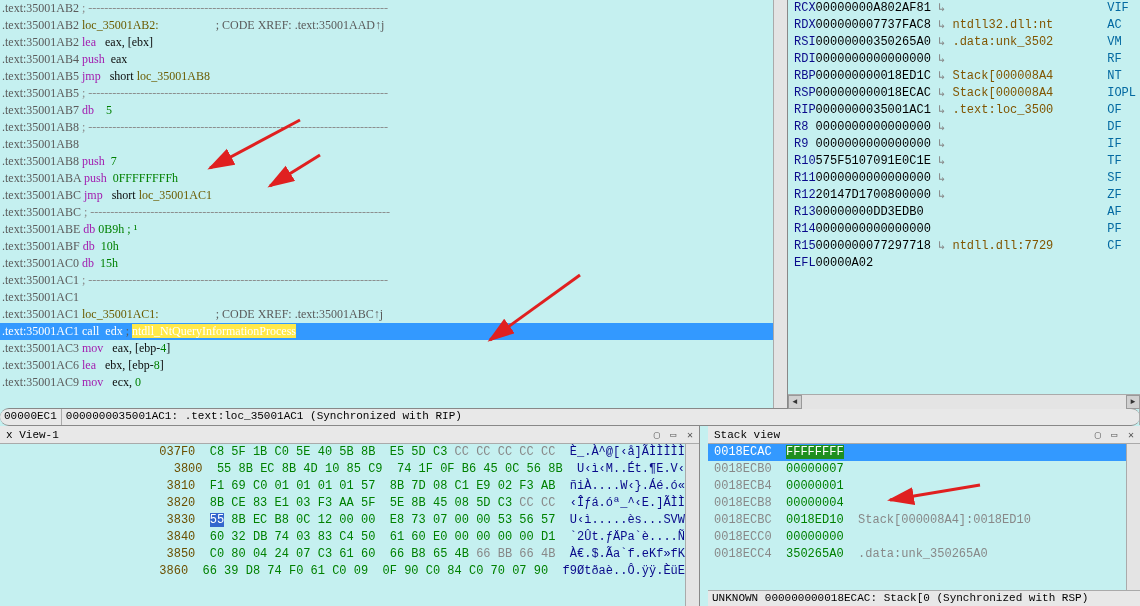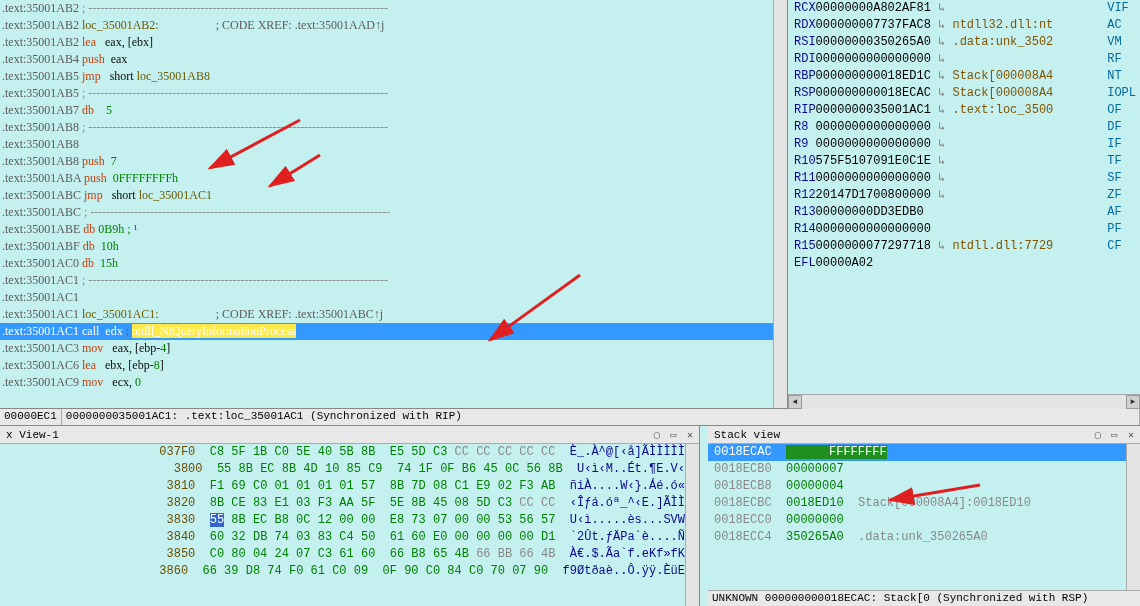--- a/index.html
+++ b/index.html
@@ -1,29 +1,29 @@
 <!DOCTYPE html>
 <html><head>
 <meta charset="utf-8">
 <style>
   * { margin:0; padding:0; box-sizing:border-box; }
   body { font-family: "Consolas","Courier New",monospace; font-size:12px; background:#c5f0f0; width:1140px; height:606px; overflow:hidden; position:relative; }
   .main-row { display:flex; height:408px; }
   .disasm-pane { width:788px; background:#c5f0f0; border-right:1px solid #888; overflow:hidden; position:relative;font-family:Liberation Serif, serif; }
   .registers-pane { flex:1; background:#c5f0f0; position:relative; }
-  .status-row { height:18px; background:#e8e8e8; border-top:1px solid #888; border-bottom:1px solid #888; display:flex; font-size:11px; }
+  .status-row { height:18px; background:#e8e8e8; border-top:1px solid #888; border-bottom:1px solid #888; display:flex; font-size:11px;border-radius:9px; }
   .status-cell { border-right:1px solid #aaa; padding:1px 4px; }
   .bottom-row { display:flex; height:180px;gap:8px; }
   .hex-pane { width:700px; background:#c5f0f0; border-right:1px solid #888; position:relative; }
   .stack-pane { flex:1; background:#c5f0f0; position:relative; }
   .pane-title { background:#e8e8e8; border-bottom:1px solid #aaa; padding:2px 6px; font-size:11px; display:flex; align-items:center; justify-content:space-between; height:18px; }
   .pane-title-controls span { margin-left:4px; cursor:pointer; color:#555; font-size:10px; }
   .ln { white-space:pre; line-height:17px; padding-left:2px; }
   .addr { color:#5a5a5a; }
-  .kw { color:#c2410c; }
+  .kw { color:#a21caf; }
   .num { color:#008000; }
   .punct { color:#0a0a0a; }
   .label { color:#6b5b00; }
   .comment { color:#5a5a5a; }
   .callhigh { background:#ffe94a; }
   .disline-current { background:#3399ff; color:#fff; }
   .disline-current .addr, .disline-current .kw, .disline-current .punct { color:#fff; }
   .dash { color:#888; }
   .reg-line { white-space:pre; line-height:17px; padding-left:6px; }
   .reg-name { color:#0a0a8b; }
@@ -36,21 +36,21 @@
   .hex-addr { color:#6b4f00; }
   .hex-byte { color:#008000; }
   .hex-byte-hl { background:#3366cc; color:#fff; }
   .hex-byte-gray { color:#888; }
   .hex-ascii { color:#0a0a8b; }
   .stack-line { white-space:pre; line-height:17px; padding-left:6px; }
   .stack-addr { color:#888; }
   .stack-val { color:#008000; }
   .stack-cur { background:#3399ff; }
   .stack-cur span { color:#fff !important; }
-  .stack-cur .stack-val { background:#1f8f1f; color:#fff;padding-left:43px; }
+  .stack-cur .stack-val { background:#1f8f1f; color:#fff; }
   .scroll-v { position:absolute; right:0; top:0; width:14px; height:100%; background:#e4e4e4; border-left:1px solid #aaa; }
   .scroll-h { height:14px; background:#e4e4e4; border-top:1px solid #aaa; display:flex; align-items:center; }
   .scroll-btn { width:14px; height:14px; background:#d0d0d0; border:1px solid #999; display:inline-flex; align-items:center; justify-content:center; font-size:8px; color:#333; }
   .scroll-track { flex:1; height:14px; background:#e4e4e4; }
   .content-wrap { position:absolute; left:0; top:0; right:14px; bottom:0; overflow:hidden; }
   .stack-status { background:#e8e8e8; border-top:1px solid #aaa; font-size:11px; padding:1px 4px; white-space:nowrap; height:16px; overflow:hidden; }
 </style>
 </head>
 <body>
 
@@ -159,20 +159,21 @@
       <span>Stack view</span>
       <span class="pane-title-controls">
         <span>▢</span>
         <span>▭</span>
         <span>✕</span>
       </span>
     </div>
     <div id="stack" style="position:absolute;left:0;top:18px;right:14px;bottom:16px;overflow:hidden;">
         <div class="stack-line stack-cur"><span class="stack-addr">0018ECAC</span>  <span class="stack-val">FFFFFFFF</span></div>
         <div class="stack-line"><span class="stack-addr">0018ECB0</span>  <span class="stack-val">00000007</span></div>
+        <div class="stack-line"><span class="stack-addr">0018ECB4</span>  <span class="stack-val">00000001</span></div>
         <div class="stack-line"><span class="stack-addr">0018ECB8</span>  <span class="stack-val">00000004</span></div>
         <div class="stack-line"><span class="stack-addr">0018ECBC</span>  <span class="stack-val">0018ED10</span>  <span class="stack-addr">Stack[000008A4]:0018ED10</span></div>
         <div class="stack-line"><span class="stack-addr">0018ECC0</span>  <span class="stack-val">00000000</span></div>
         <div class="stack-line"><span class="stack-addr">0018ECC4</span>  <span class="stack-val">350265A0</span>  <span class="stack-addr">.data:unk_350265A0</span></div>
       </div>
     <div class="scroll-v" style="top:18px;height:calc(100% - 34px);"></div>
     <div class="stack-status" style="position:absolute;left:0;right:0;bottom:0;">UNKNOWN 000000000018ECAC: Stack[0 (Synchronized with RSP)</div>
   </div>
 </div>
 

